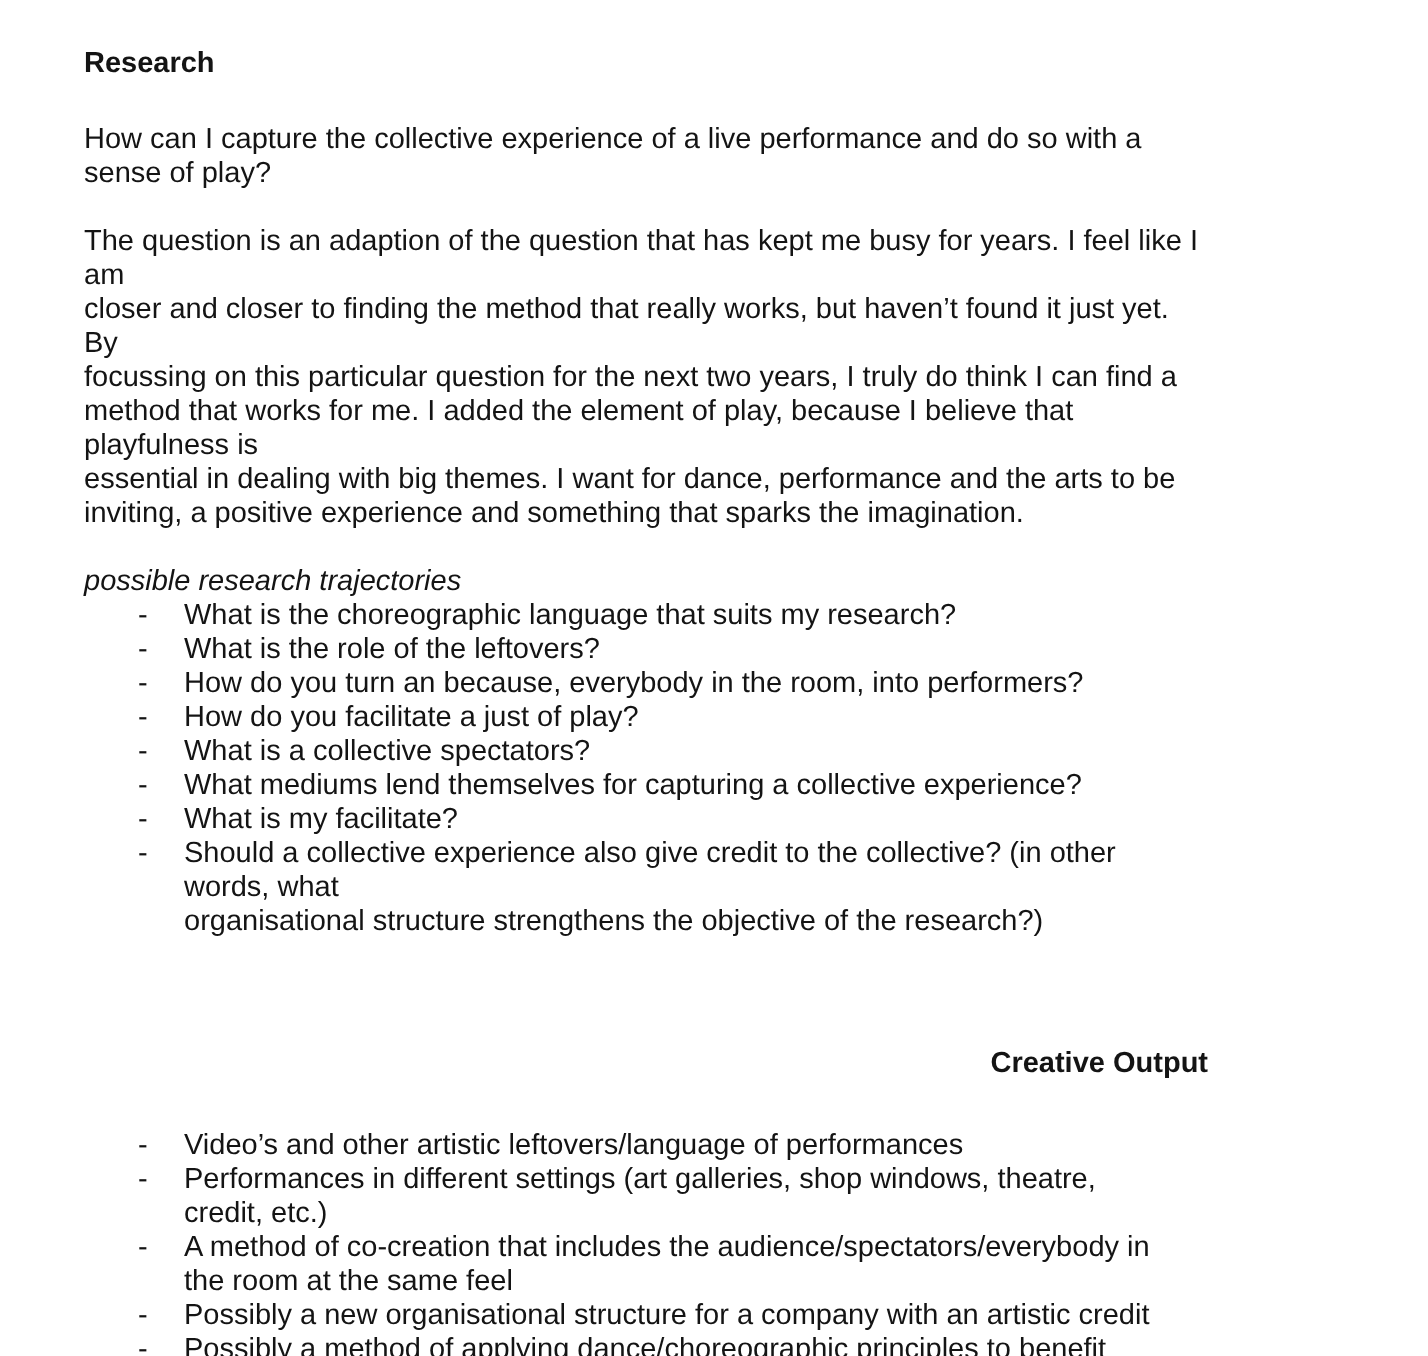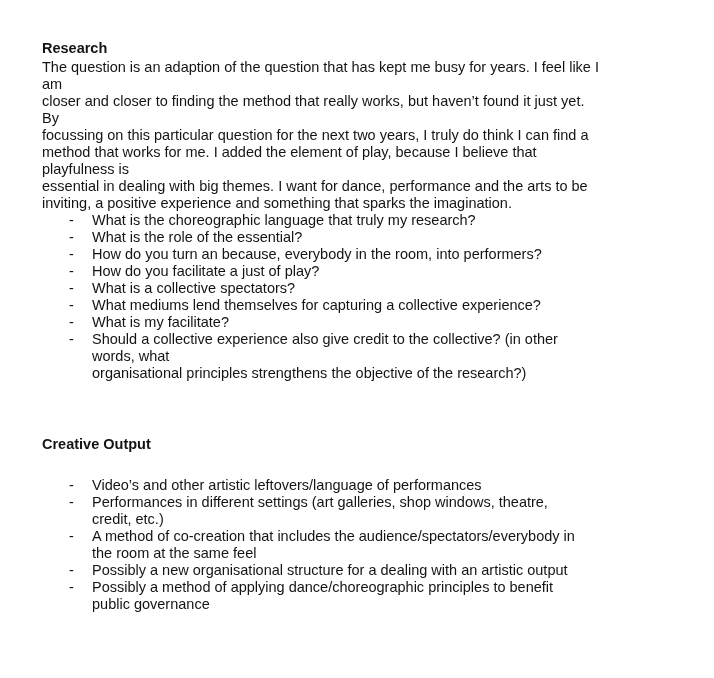--- a/index.html
+++ b/index.html
@@ -13,35 +13,35 @@
     overflow: hidden;
     font-family: "Liberation Sans", sans-serif;
     font-size: 14.5px;
     line-height: 17px;
     color: #141414;
   }
   .doc {
     box-sizing: border-box;
     width: 634px;
     height: 678px;
-    padding: 40px 30px 0 42px;
+    padding: 24px 30px 0 42px;
     background: #ffffff;
   }
   .heading {
     font-weight: bold;
     font-size: 14.5px;
     line-height: 17px;
     margin: 0;
   }
   .para {
     margin: 0;
     white-space: pre-line;
   }
   .question-para { margin-top: 21px; }
-  .body-para { margin-top: 2px; }
+  .body-para { margin-top: 17px; }
   .list-title {
     margin: 17px 0 0 0;
     font-style: italic;
   }
   ul.dash-list {
     list-style: none;
     margin: 0;
     padding: 0;
   }
   ul.dash-list li {
@@ -49,47 +49,50 @@
     padding-left: 27px;
   }
   ul.dash-list .dash {
     flex: 0 0 23px;
     width: 23px;
   }
   ul.dash-list .item-text {
     white-space: pre-line;
     flex: 1 1 auto;
   }
-  .creative-heading { margin-top: 54px; }
+  .creative-heading { margin-top: 54px; text-align: right; }
   ul.creative-list { margin-top: 24px; }
 </style>
 </head>
 <body>
 
 <div class="doc">
 
   <h3 class="heading">Research</h3>
 
+  <p class="para question-para">How can I capture the collective experience of a live performance and do so with a
+sense of play?</p>
 
   <p class="para body-para">The question is an adaption of the question that has kept me busy for years. I feel like I am
 closer and closer to finding the method that really works, but haven’t found it just yet. By
 focussing on this particular question for the next two years, I truly do think I can find a
 method that works for me. I added the element of play, because I believe that playfulness is
 essential in dealing with big themes. I want for dance, performance and the arts to be
 inviting, a positive experience and something that sparks the imagination.</p>
 
+  <p class="list-title">possible research trajectories</p>
 
   <ul class="dash-list">
     <li>
       <span class="dash">-</span>
-      <span class="item-text">What is the choreographic language that truly my research?</span>
+      <span class="item-text">What is the choreographic language that suits my research?</span>
     </li>
     <li>
       <span class="dash">-</span>
-      <span class="item-text">What is the role of the essential?</span>
+      <span class="item-text">What is the role of the leftovers?</span>
     </li>
     <li>
       <span class="dash">-</span>
       <span class="item-text">How do you turn an because, everybody in the room, into performers?</span>
     </li>
     <li>
       <span class="dash">-</span>
       <span class="item-text">How do you facilitate a just of play?</span>
     </li>
     <li>
@@ -100,21 +103,21 @@
       <span class="dash">-</span>
       <span class="item-text">What mediums lend themselves for capturing a collective experience?</span>
     </li>
     <li>
       <span class="dash">-</span>
       <span class="item-text">What is my facilitate?</span>
     </li>
     <li>
       <span class="dash">-</span>
       <span class="item-text">Should a collective experience also give credit to the collective? (in other words, what
-organisational principles strengthens the objective of the research?)</span>
+organisational structure strengthens the objective of the research?)</span>
     </li>
   </ul>
 
   <h3 class="heading creative-heading">Creative Output</h3>
 
   <ul class="dash-list creative-list">
     <li>
       <span class="dash">-</span>
       <span class="item-text">Video’s and other artistic leftovers/language of performances</span>
     </li>
@@ -123,21 +126,21 @@
       <span class="item-text">Performances in different settings (art galleries, shop windows, theatre,
 credit, etc.)</span>
     </li>
     <li>
       <span class="dash">-</span>
       <span class="item-text">A method of co-creation that includes the audience/spectators/everybody in
 the room at the same feel</span>
     </li>
     <li>
       <span class="dash">-</span>
-      <span class="item-text">Possibly a new organisational structure for a dealing with an artistic output</span>
+      <span class="item-text">Possibly a new organisational structure for a company with an artistic credit</span>
     </li>
     <li>
       <span class="dash">-</span>
       <span class="item-text">Possibly a method of applying dance/choreographic principles to benefit
 public governance</span>
     </li>
   </ul>
 
 </div>
 

